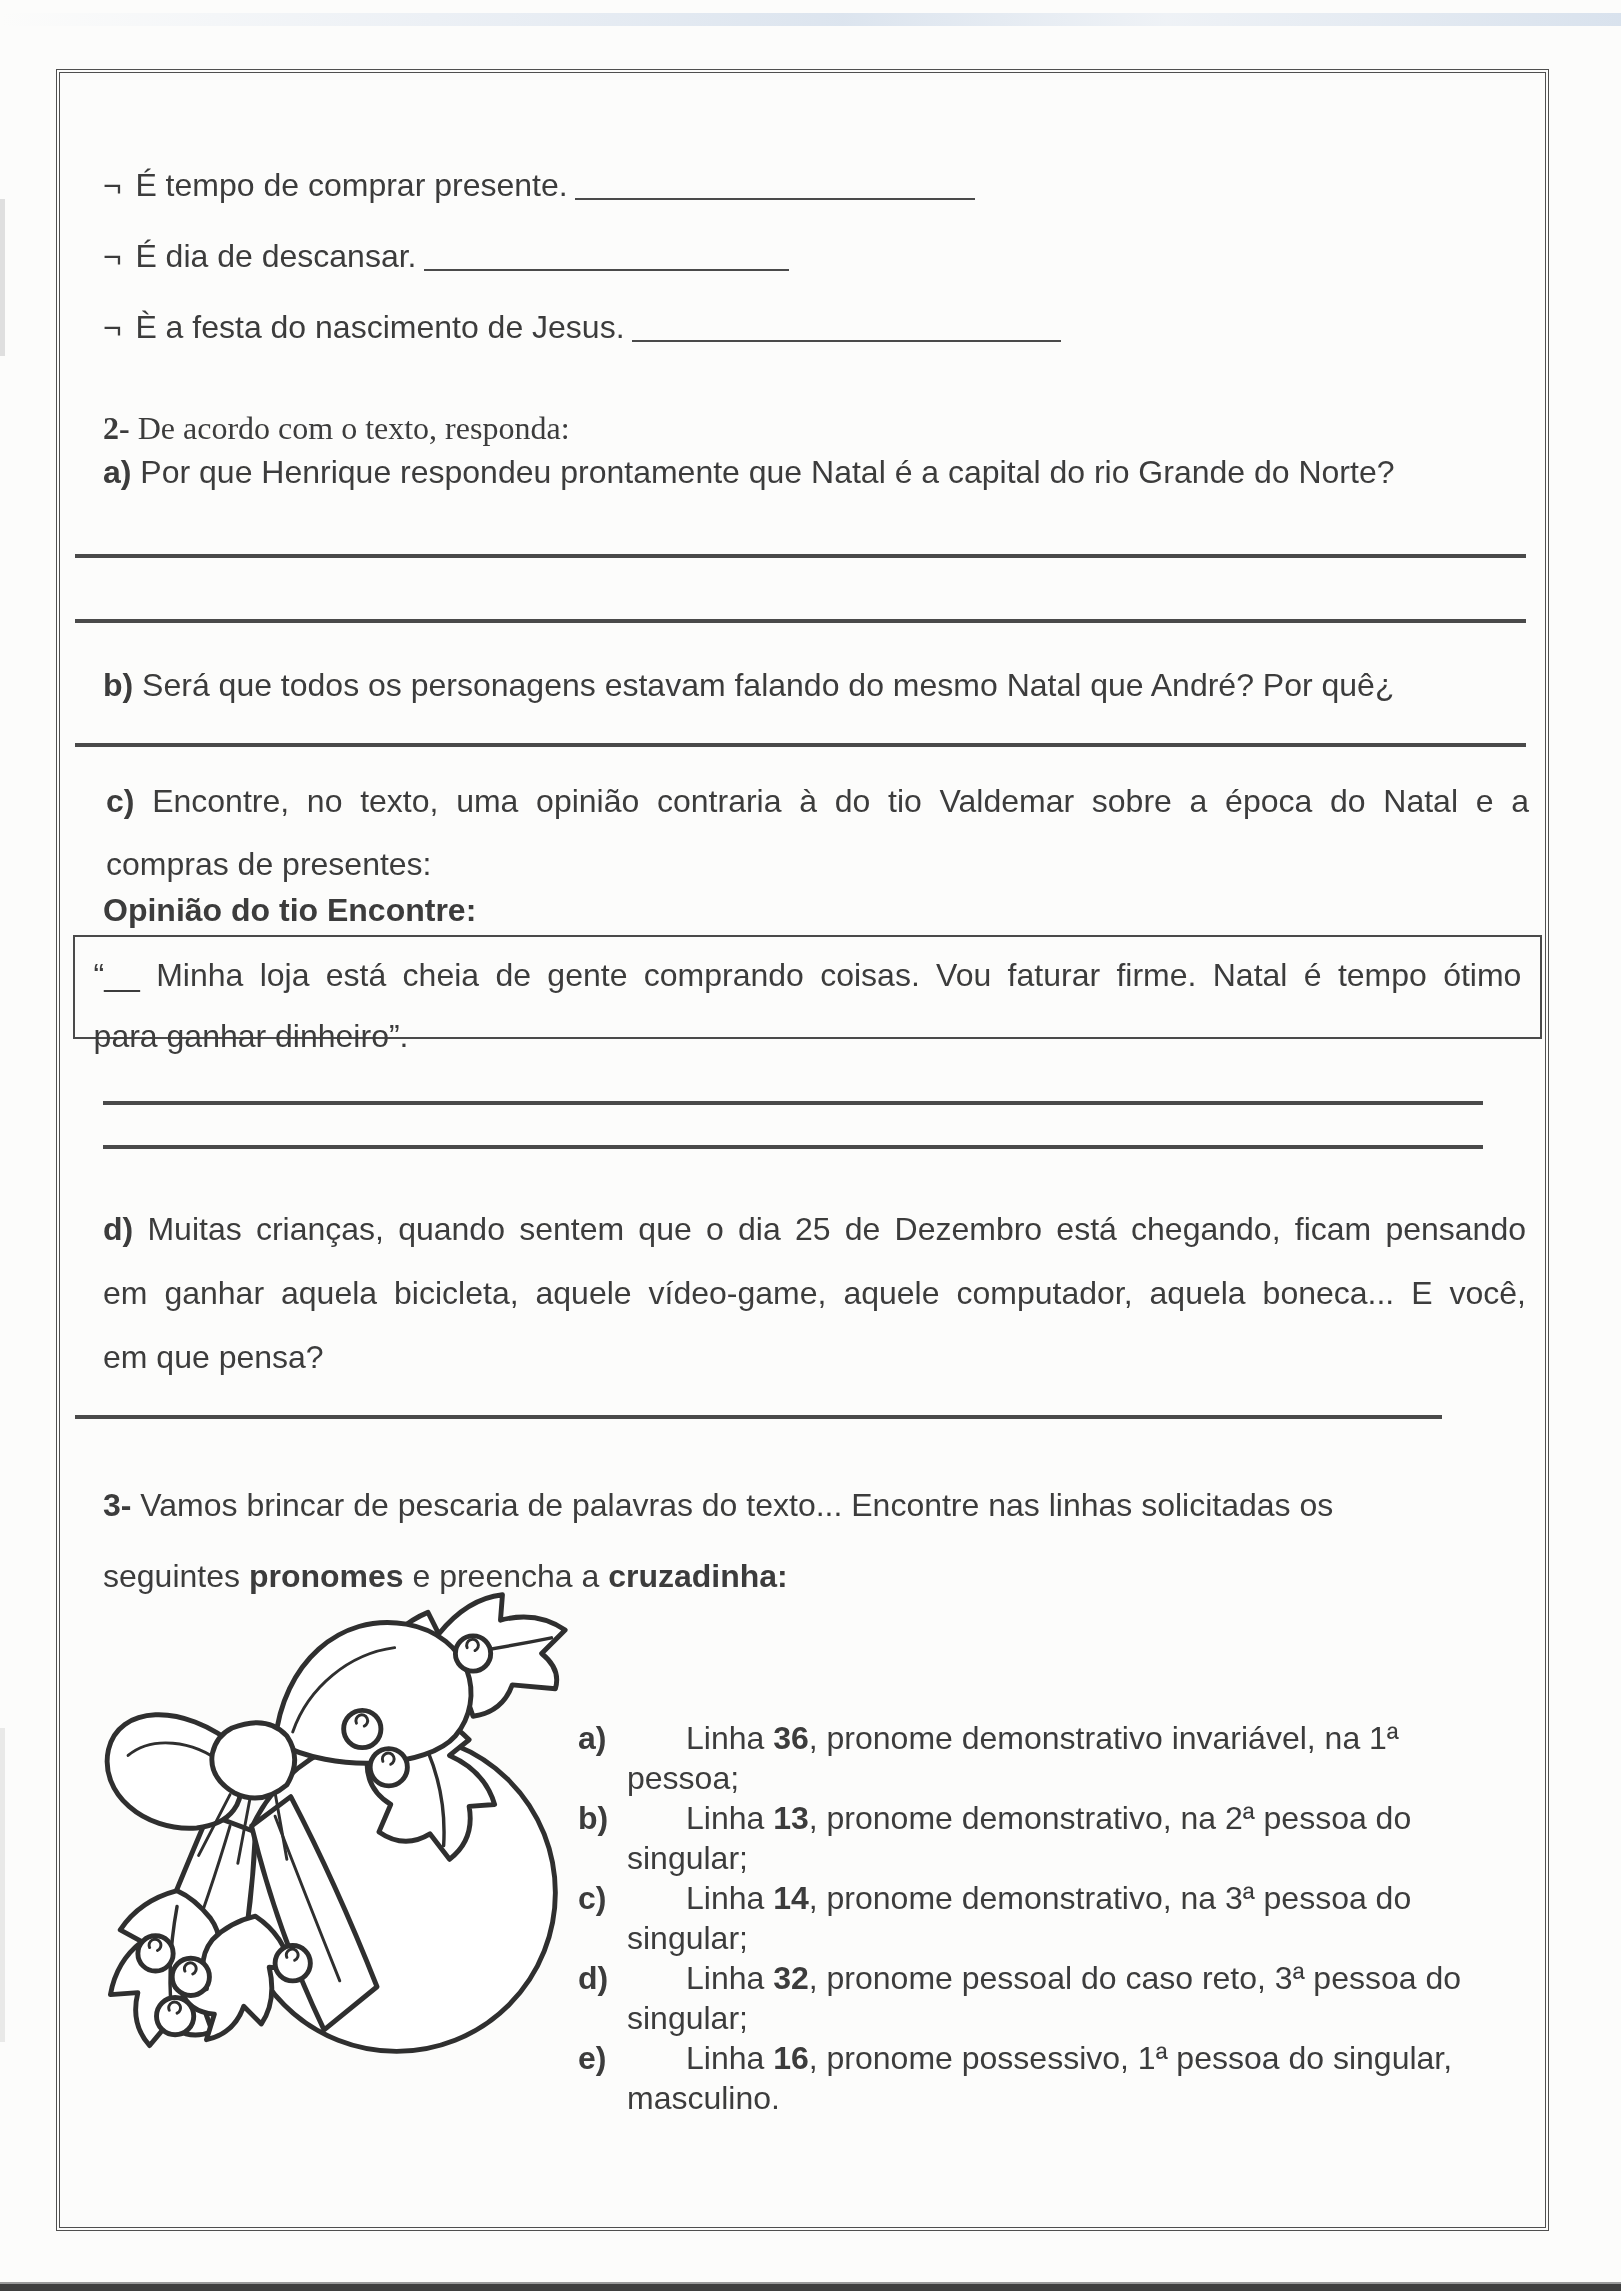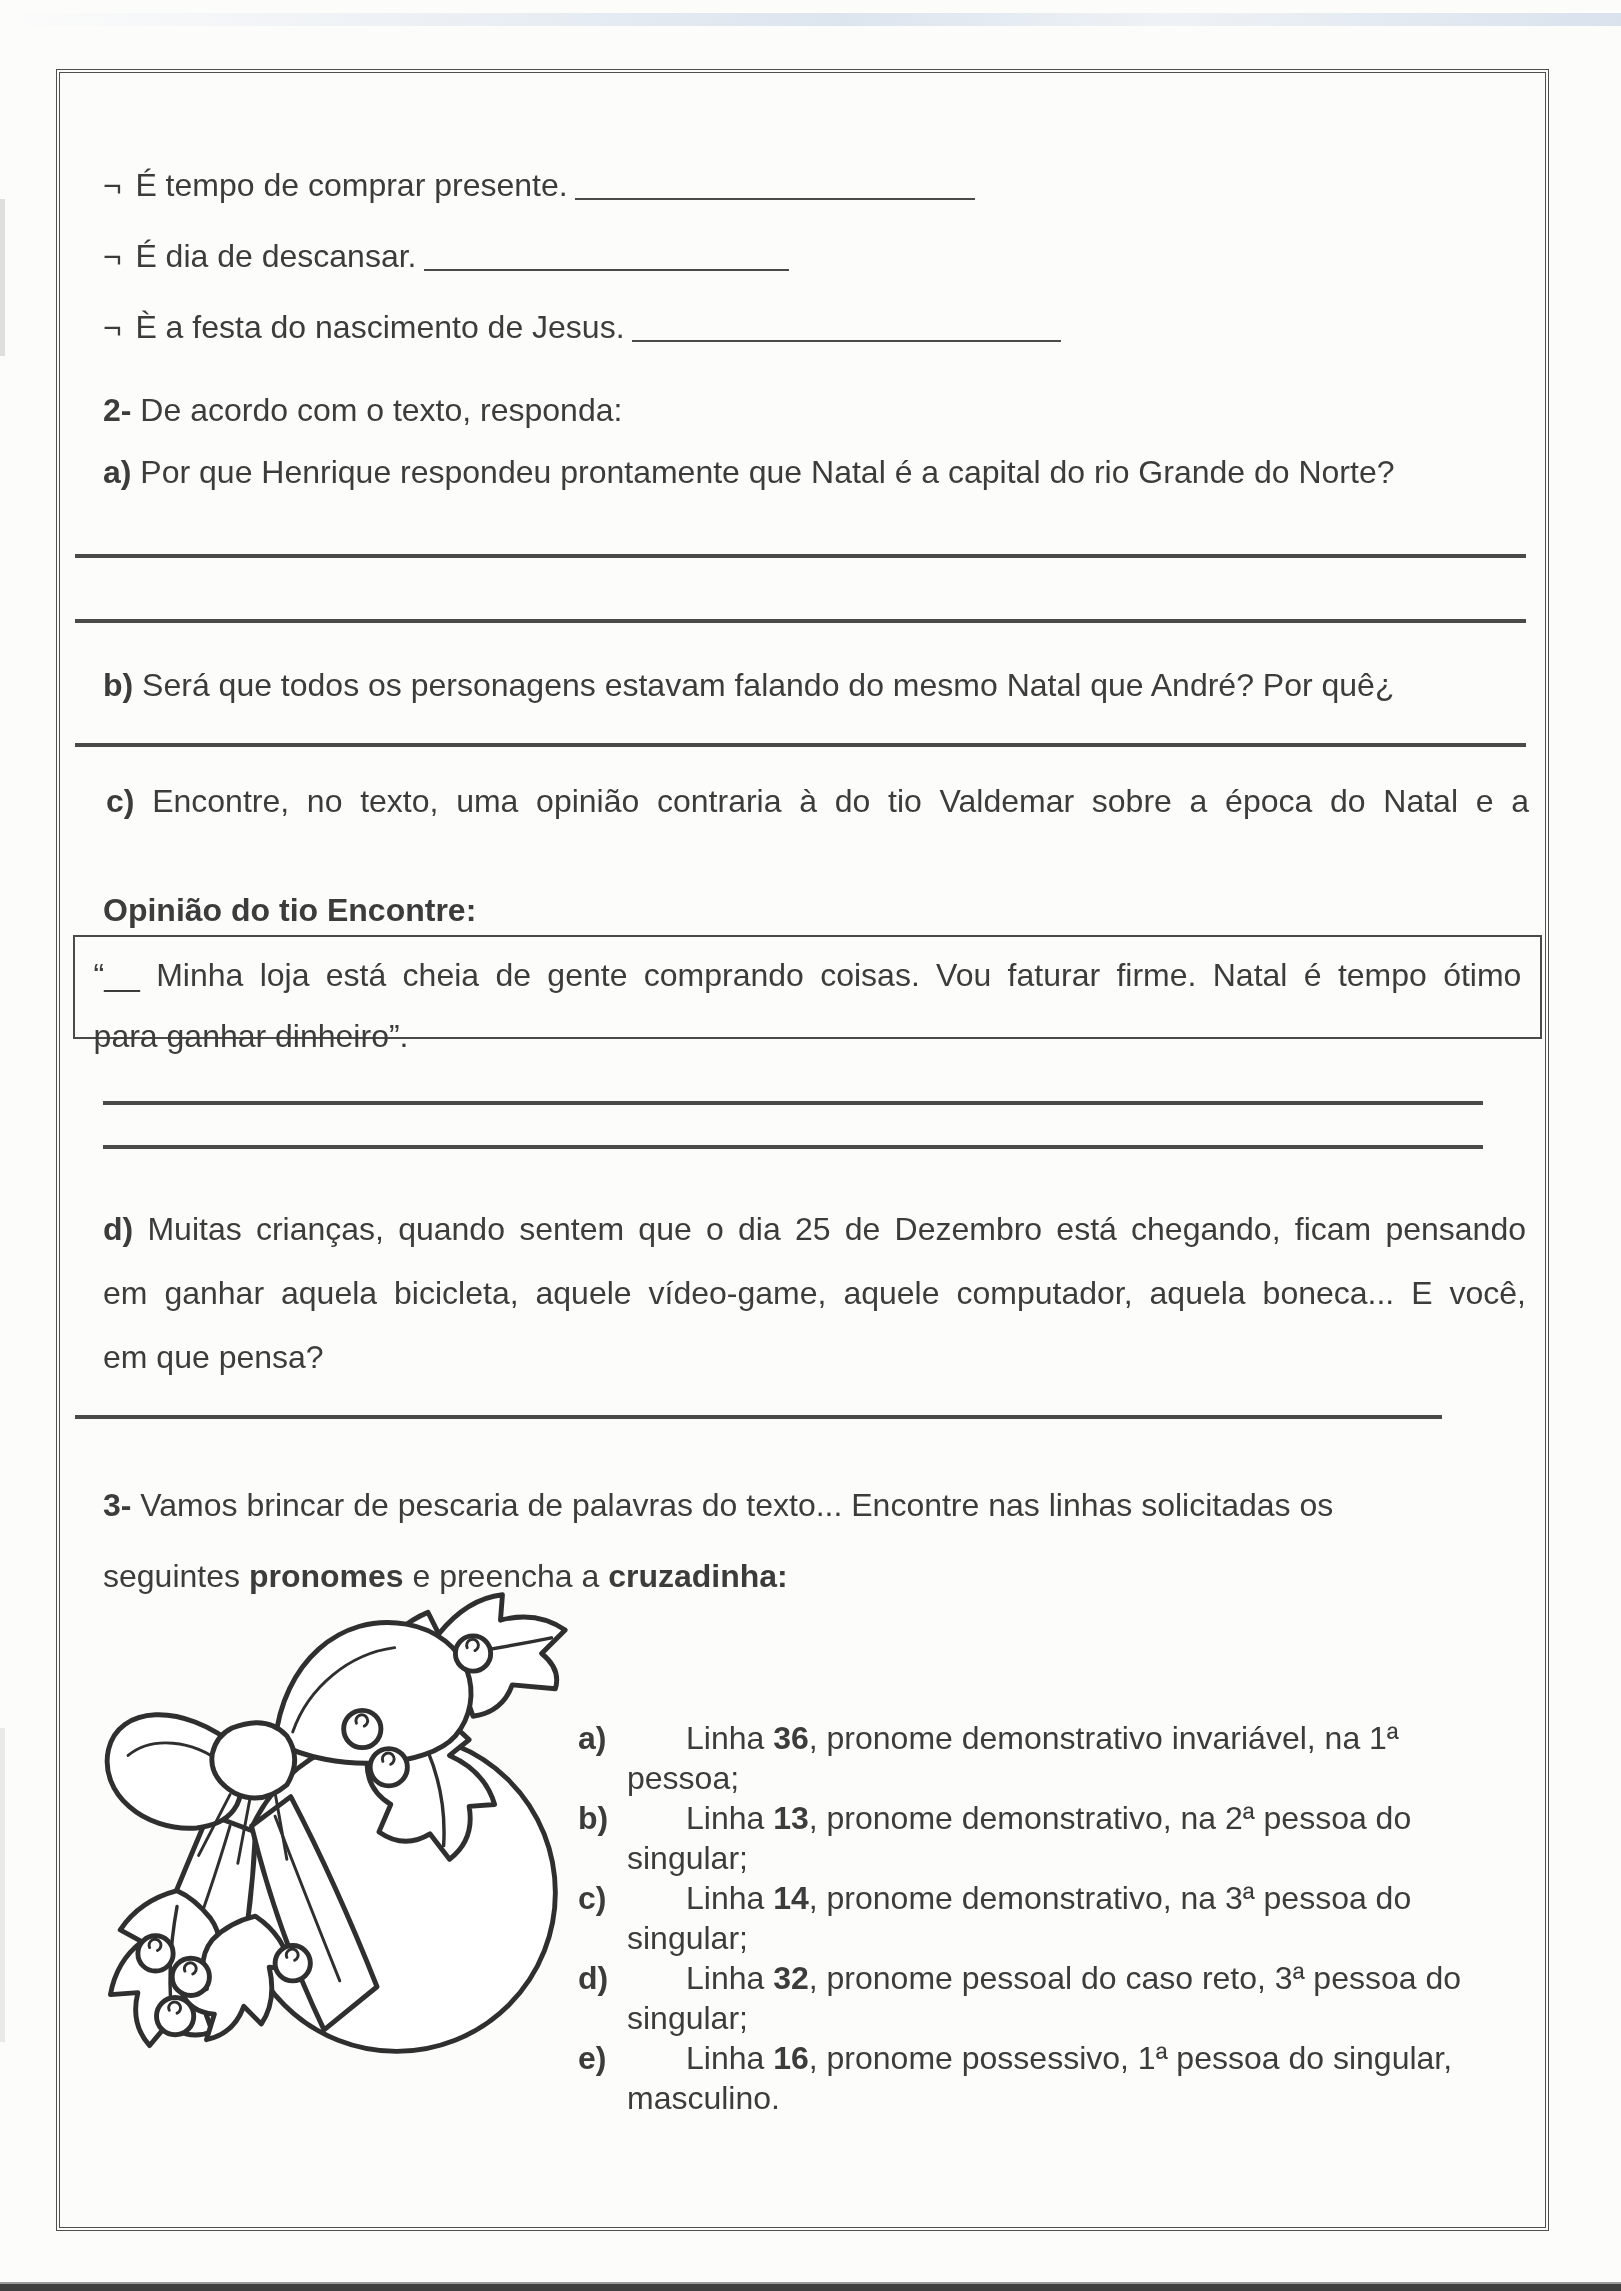--- a/index.html
+++ b/index.html
@@ -67,37 +67,38 @@
       <span class="marker">¬</span><span>É tempo de comprar presente.</span><span class="blank w1"></span>
     </div>
     <div class="line">
       <span class="marker">¬</span><span>É dia de descansar.</span><span class="blank w2"></span>
     </div>
     <div class="line">
       <span class="marker">¬</span><span>È a festa do nascimento de Jesus.</span><span class="blank w3"></span>
     </div>
   </div>
 
-  <div class="abs line" style="left:103px;top:379px;">
+  <div class="abs line" style="left:103px;top:397px;font-family:Liberation Serif, serif;">
     <b>2-</b> <span>De acordo com o texto, responda:</span>
   </div>
 
   <div class="abs line" style="left:103px;top:441px;">
     <b>a)</b> <span>Por que Henrique respondeu prontamente que Natal é a capital do rio Grande do Norte?</span>
   </div>
   <div class="rule" style="left:75px;top:541px;width:1451px;"></div>
   <div class="rule" style="left:75px;top:606px;width:1451px;"></div>
 
   <div class="abs line" style="left:103px;top:654px;">
     <b>b)</b> <span>Será que todos os personagens estavam falando do mesmo Natal que André? Por quê¿</span>
   </div>
   <div class="rule" style="left:75px;top:730px;width:1451px;"></div>
 
   <div class="cblock">
     <div class="jline"><b>c)</b> <span>Encontre, no texto, uma opinião contraria à do tio Valdemar sobre a época do Natal e a</span></div>
+    <div>compras de presentes:</div>
   </div>
 
   <div class="abs line" style="left:103px;top:879px;font-weight:bold;">Opinião do tio Encontre:</div>
 
   <div class="quote-box">
     <div class="jline">“__ Minha loja está cheia de gente comprando coisas. Vou faturar firme. Natal é tempo ótimo</div>
     <div>para ganhar dinheiro”.</div>
   </div>
   <div class="rule" style="left:103px;top:1088px;width:1380px;"></div>
   <div class="rule" style="left:103px;top:1132px;width:1380px;"></div>

